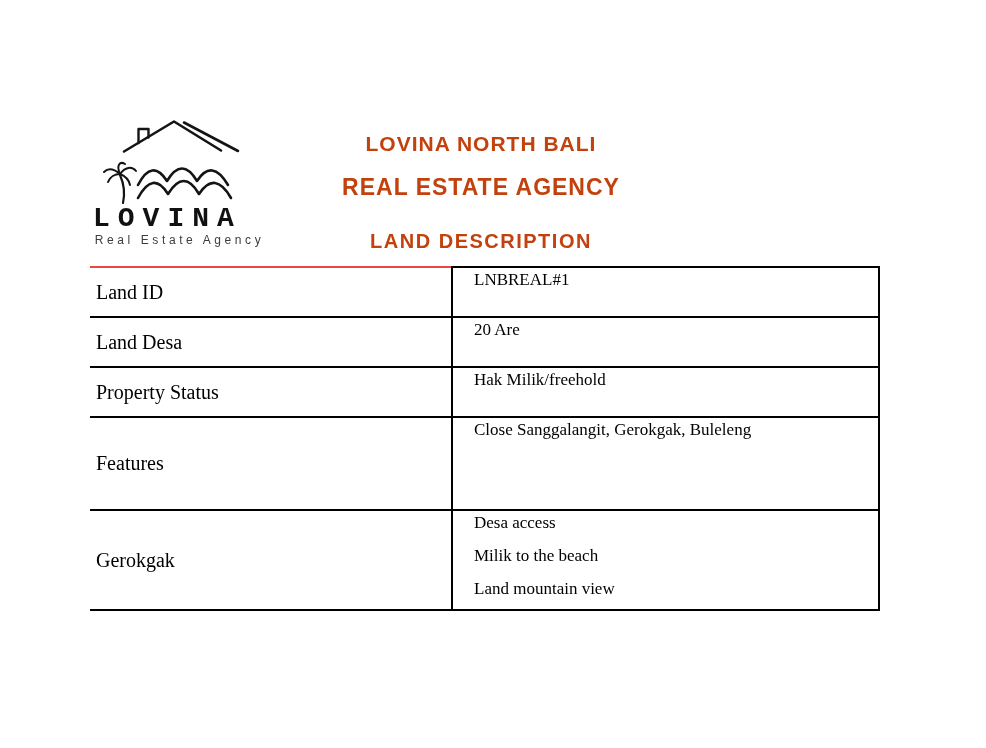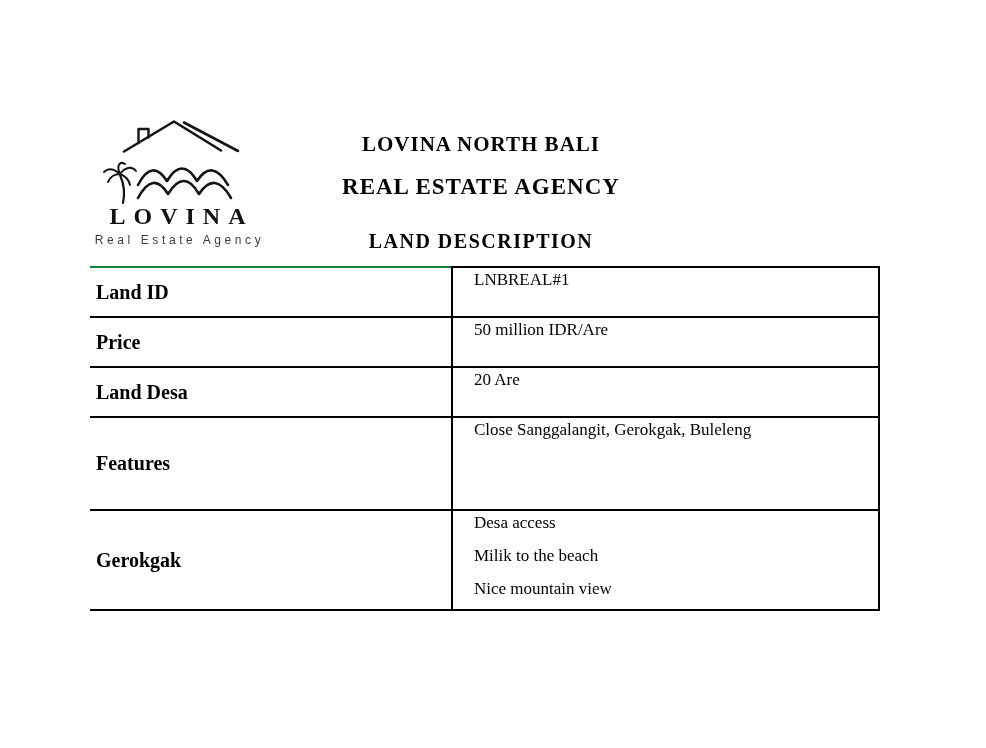--- a/index.html
+++ b/index.html
@@ -8,55 +8,54 @@
     width:986px;height:748px;
     background:#ffffff;
     font-family:"Liberation Serif", serif;
     color:#000;
     overflow:hidden;
   }
   
   .logo-icon-svg{position:absolute;left:85px;top:103px;width:185px;height:102px;}
   .logo-name{
     position:absolute;left:85px;top:203px;width:185px;
-    text-align:center;
-    font-family:Liberation Serif, serif;
-    font-weight:bold;font-size:24px;letter-spacing:8px;padding-left:8px;
+    font-family:Liberation Mono, monospace;
+    font-weight:bold;font-size:28px;letter-spacing:8px;padding-left:8px;
     box-sizing:border-box;color:#111;white-space:nowrap;
   }
   .logo-tagline{
     position:absolute;left:85px;top:233px;width:185px;
     text-align:center;
     font-family:"Liberation Sans", sans-serif;
     font-size:12px;letter-spacing:3.6px;padding-left:4px;
     box-sizing:border-box;color:#3d3d3d;white-space:nowrap;
   }
   
   .hdr{
     position:absolute;left:0;width:962px;text-align:center;
-    font-family:Liberation Serif, serif;font-weight:bold;color:#000000;
+    font-family:Liberation Sans, sans-serif;font-weight:bold;color:#c2410c;
     white-space:nowrap;
   }
   .hdr1{top:132px;font-size:21px;letter-spacing:1px;}
   .hdr2{top:174px;font-size:23px;letter-spacing:1px;}
   .hdr3{top:230px;font-size:20px;letter-spacing:1.5px;}
   
   table.desc{
     position:absolute;left:90px;top:266px;
     border-collapse:collapse;table-layout:fixed;
     width:789px;
     font-family:"Liberation Serif", serif;
   }
   table.desc td{box-sizing:border-box;overflow:hidden;}
   td.lab{
     width:362px;
-    border-top:2px solid #15803d;border-bottom:2px solid #000;
+    border-top:2px solid #ef4444;border-bottom:2px solid #000;
     border-left:none;border-right:2px solid #000;
     vertical-align:middle;
-    font-size:20px;padding:0 0 0 6px;font-weight:bold;
+    font-size:20px;padding:0 0 0 6px;
   }
   td.val{
     width:427px;
     border:2px solid #000;
     vertical-align:top;
     font-size:17px;padding:2px 6px 0 5px;
   }
   tr.r-s{height:50px;}
   tr.r-loc{height:93px;}
   tr.r-feat{height:100px;}
@@ -98,41 +97,41 @@
 
   <table class="desc">
     <tbody>
       <tr class="r-s">
         <td class="lab">Land ID</td>
         <td class="val">
           <p>LNBREAL#1</p>
         </td>
       </tr>
       <tr class="r-s">
-        <td class="lab">Price</td>
+        <td class="lab">Land Desa</td>
         <td class="val">
-          <p>50 million IDR/Are</p>
+          <p>20 Are</p>
         </td>
       </tr>
       <tr class="r-s">
-        <td class="lab">Land Desa</td>
+        <td class="lab">Property Status</td>
         <td class="val">
-          <p>20 Are</p>
+          <p>Hak Milik/freehold</p>
         </td>
       </tr>
       <tr class="r-loc">
         <td class="lab">Features</td>
         <td class="val">
           <p>Close Sanggalangit, Gerokgak, Buleleng</p>
         </td>
       </tr>
       <tr class="r-feat">
         <td class="lab">Gerokgak</td>
         <td class="val">
           <p>Desa access</p>
           <p>Milik to the beach</p>
-          <p>Nice mountain view</p>
+          <p>Land mountain view</p>
         </td>
       </tr>
     </tbody>
   </table>
 
 </div>
 
 </body></html>

